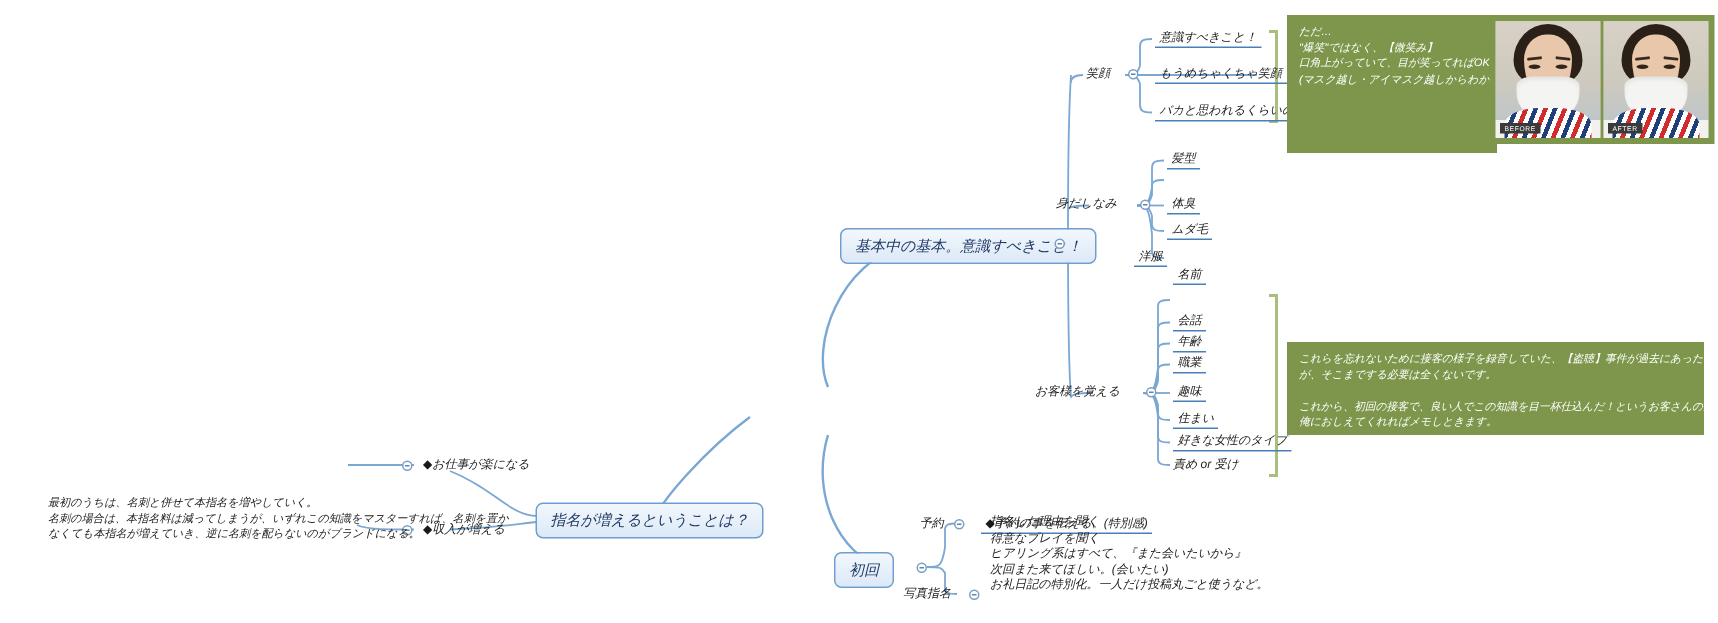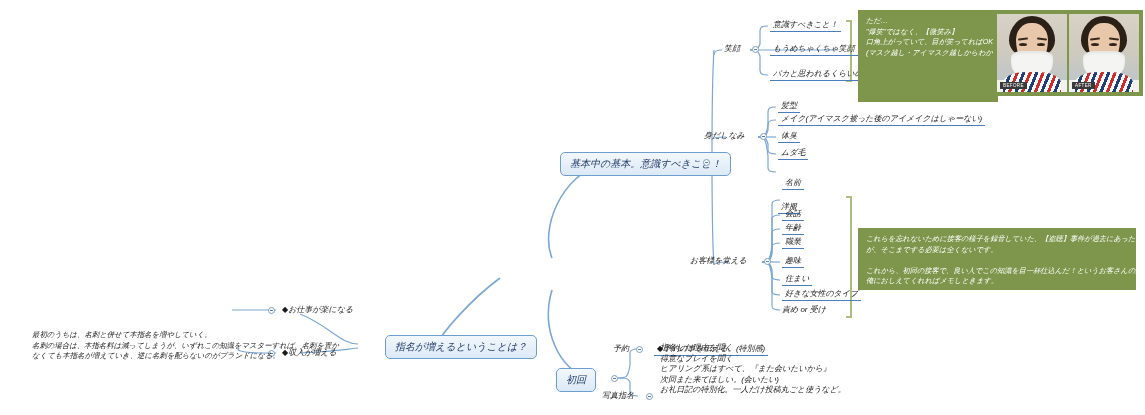--- a/index.html
+++ b/index.html
@@ -259,24 +259,23 @@
   <div class="marker" style="left:752px; top:46px;"></div>
 
   <div class="node sub" style="left:770px; top:20px;">意識すべきこと！</div>
   <div class="node sub" style="left:770px; top:44px;">もうめちゃくちゃ笑顔！</div>
   <div class="node sub" style="left:770px; top:69px;">バカと思われるくらいの笑顔！</div>
 
   <div class="node plain" style="left:704px; top:131px;">身だしなみ</div>
   <div class="marker" style="left:760px; top:133px;"></div>
 
   <div class="node sub" style="left:778px; top:101px;text-align:right;">髪型</div>
-  <div class="node sub" style="left:778px; top:114px;">メイク(アイマスク被った後のアイメイクはしゃーない)</div>
   <div class="node sub" style="left:778px; top:131px;">体臭</div>
   <div class="node sub" style="left:778px; top:148px;">ムダ毛</div>
-  <div class="node sub" style="left:778px; top:166px;margin-top:36px;">洋服</div>
+  <div class="node sub" style="left:756px; top:166px;">洋服</div>
 
   <div class="node plain" style="left:690px; top:256px;">お客様を覚える</div>
   <div class="marker" style="left:764px; top:258px;"></div>
 
   <div class="node sub" style="left:782px; top:178px;">名前</div>
   <div class="node sub" style="left:782px; top:209px;">会話</div>
   <div class="node sub" style="left:782px; top:223px;">年齢</div>
   <div class="node sub" style="left:782px; top:237px;">職業</div>
   <div class="node sub" style="left:782px; top:256px;">趣味</div>
   <div class="node sub" style="left:782px; top:274px;">住まい</div>
@@ -318,21 +317,21 @@
         <div class="ph-eye l"></div>
         <div class="ph-eye r"></div>
         <div class="ph-collar"></div>
         <div class="ph-mask"></div>
         <div class="ph-scarf"></div>
         <div class="ph-label">AFTER</div>
       </div>
     </div>
   </div>
 
-  <div class="node" style="left:368px; top:335px;padding-left:17px;">
+  <div class="node" style="left:340px; top:335px;padding-left:17px;">
     <div class="mainbox">指名が増えるということは？</div>
   </div>
   <div class="marker" style="left:268px; top:307px;"></div>
   <div class="marker" style="left:268px; top:350px;"></div>
 
   <div class="node bulletnode" style="left:282px; top:304px;">◆お仕事が楽になる</div>
   <div class="node bulletnode" style="left:282px; top:347px;">◆収入が増える</div>
 
 
 

